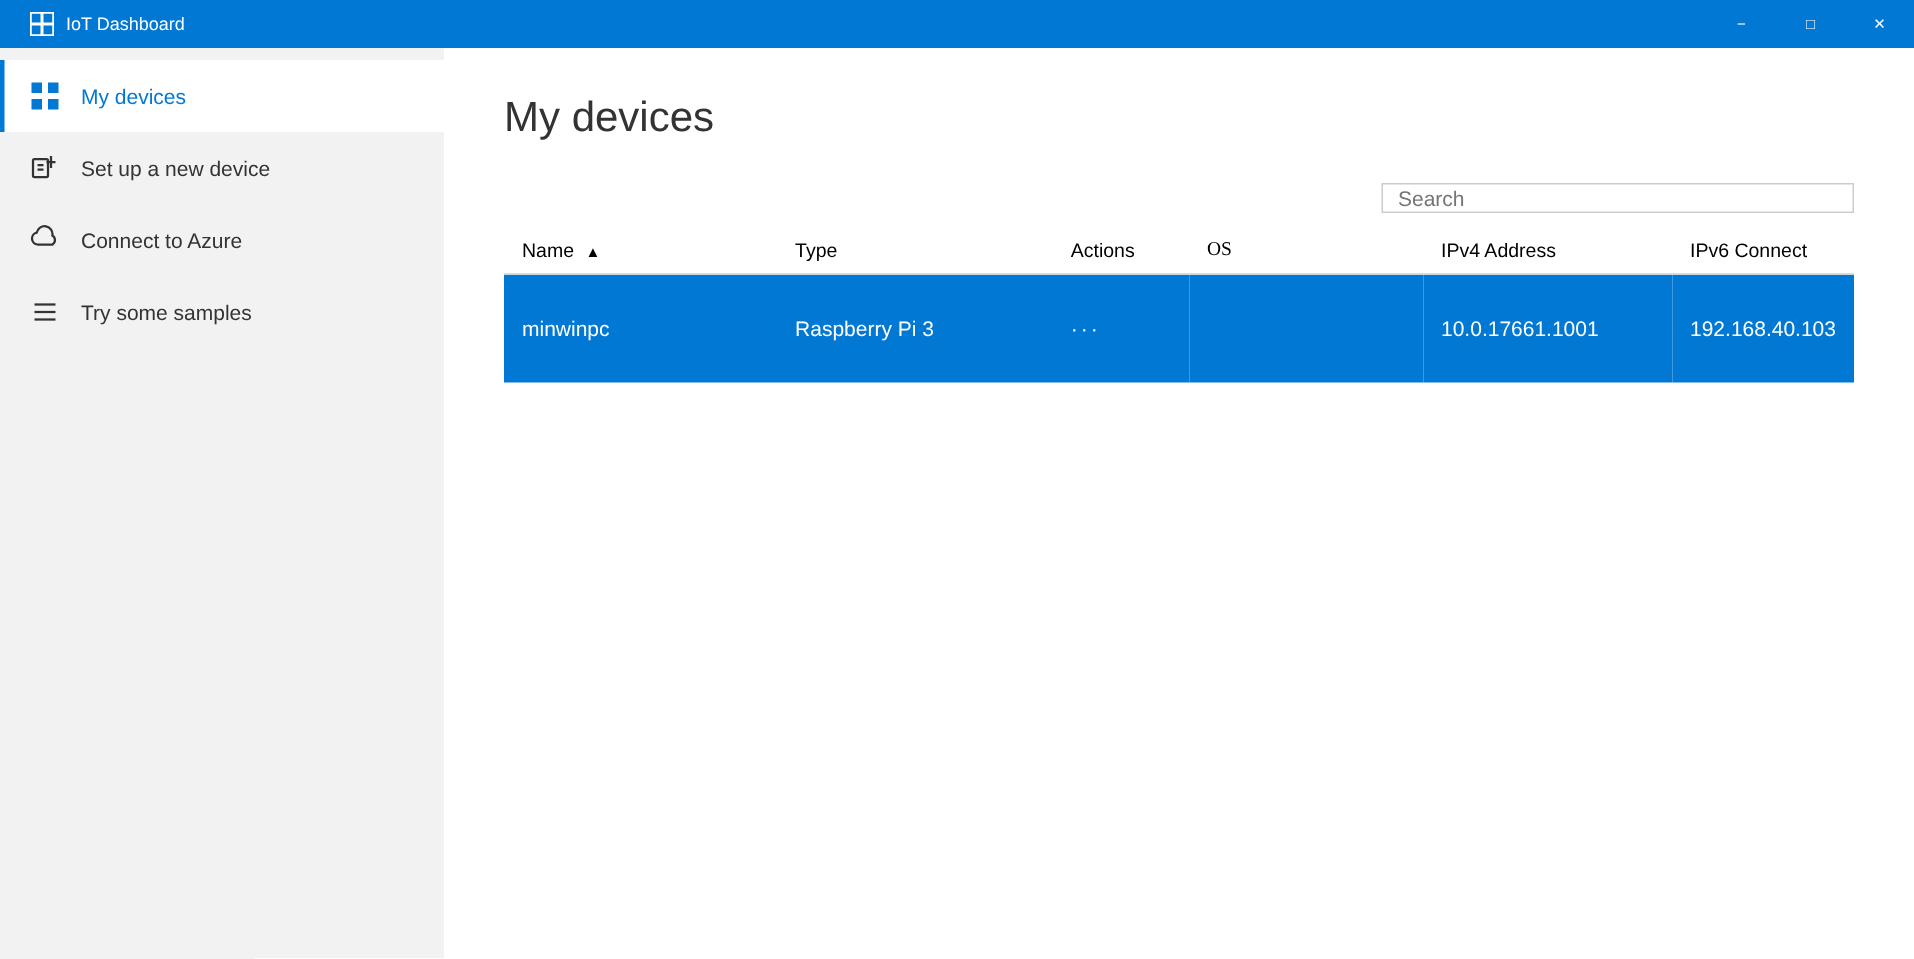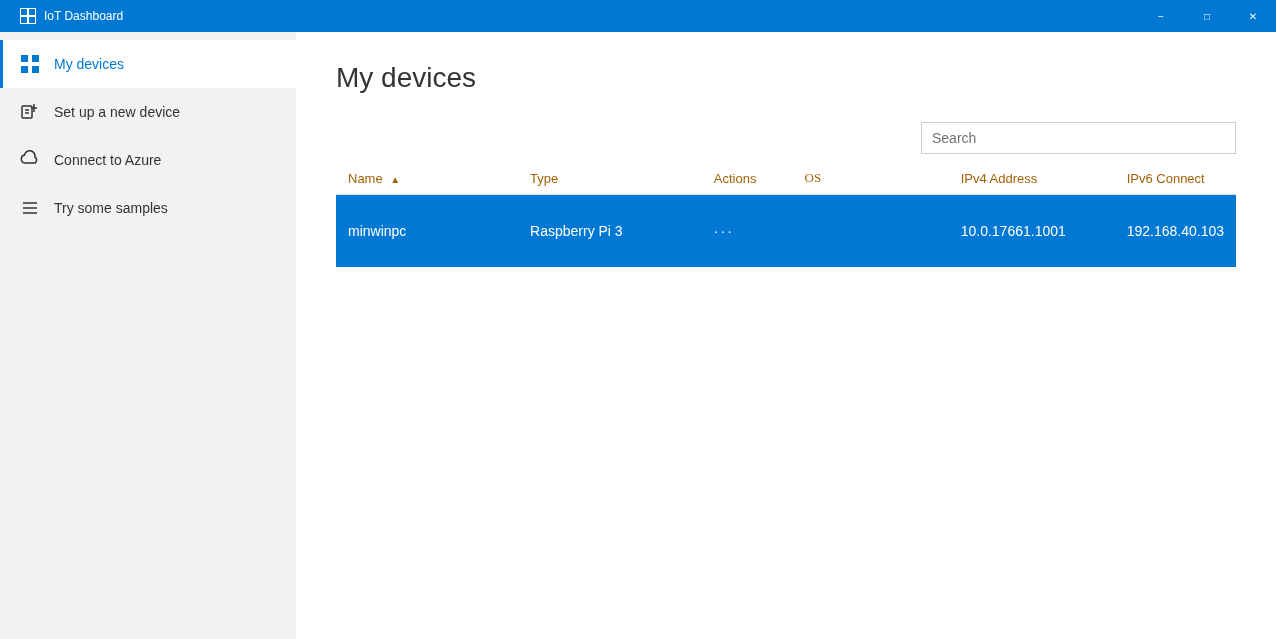--- a/index.html
+++ b/index.html
@@ -110,37 +110,37 @@
     }
 
     
     .search-container {
       display: flex;
       justify-content: flex-end;
       margin-bottom: 8px;
     }
     .search-input {
       width: 315px;
-      height: 32px;
+      height: 20px;
       border: 1px solid #ccc;
       padding: 0 10px;
       font-size: 14px;
       color: #999;
       outline: none;
     }
 
     
     .device-table {
       width: 100%;
       border-collapse: collapse;
     }
     .device-table th {
       text-align: left;
       font-weight: 400;
-      color: #a16207;
+      color: #000000;
       font-size: 13px;
       padding: 8px 12px;
       border-bottom: 1px solid #ddd;
     }
     .sort-icon { font-size: 10px; margin-left: 4px; }
     .device-table td {
       padding: 28px 12px;
       font-size: 14px;
     }
     .device-table tr.selected td {

